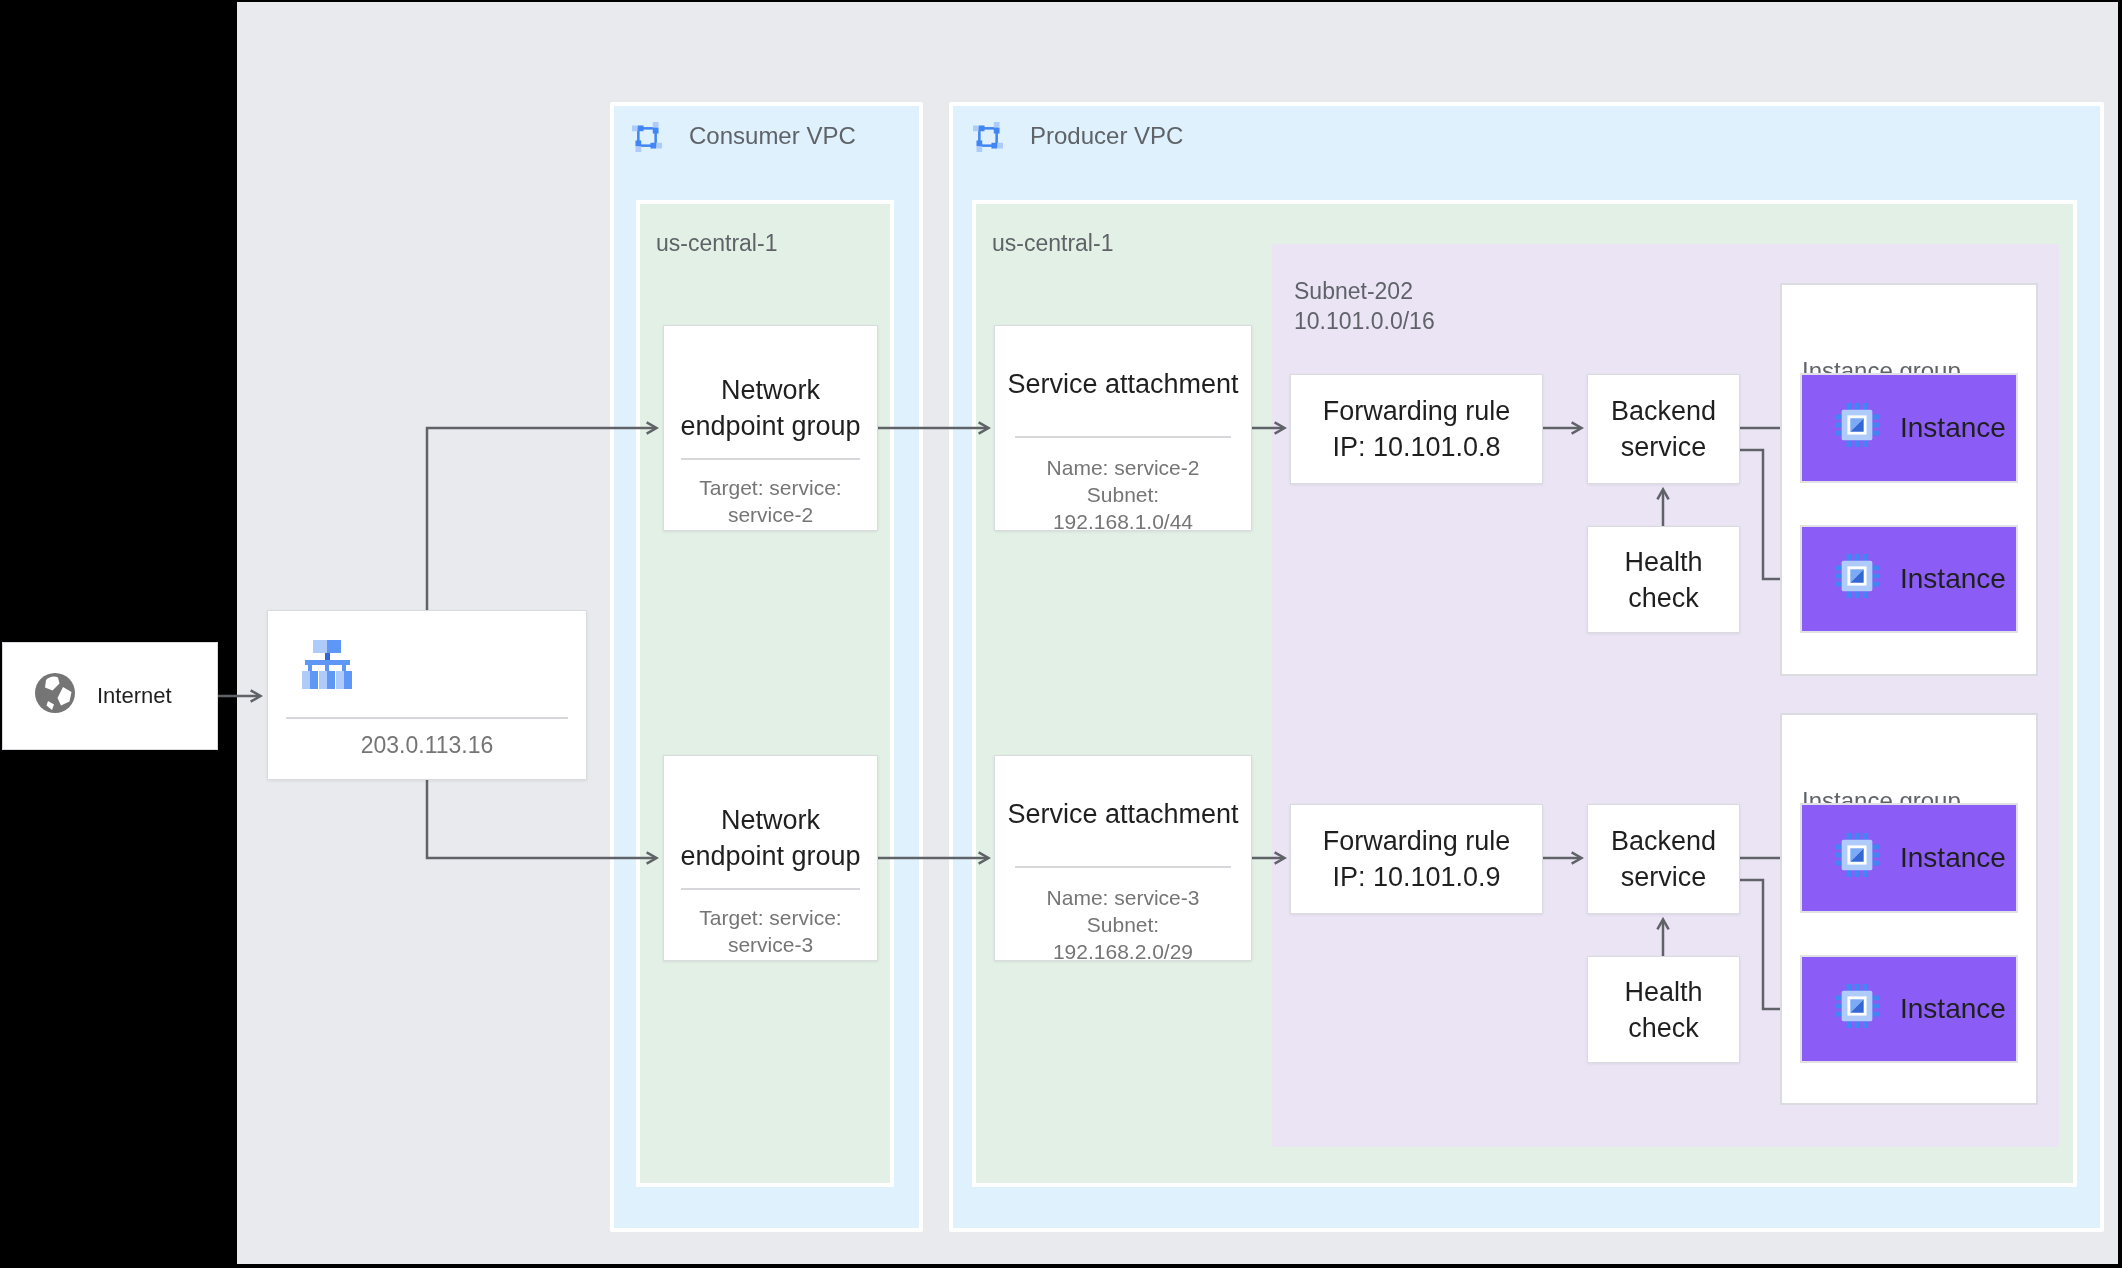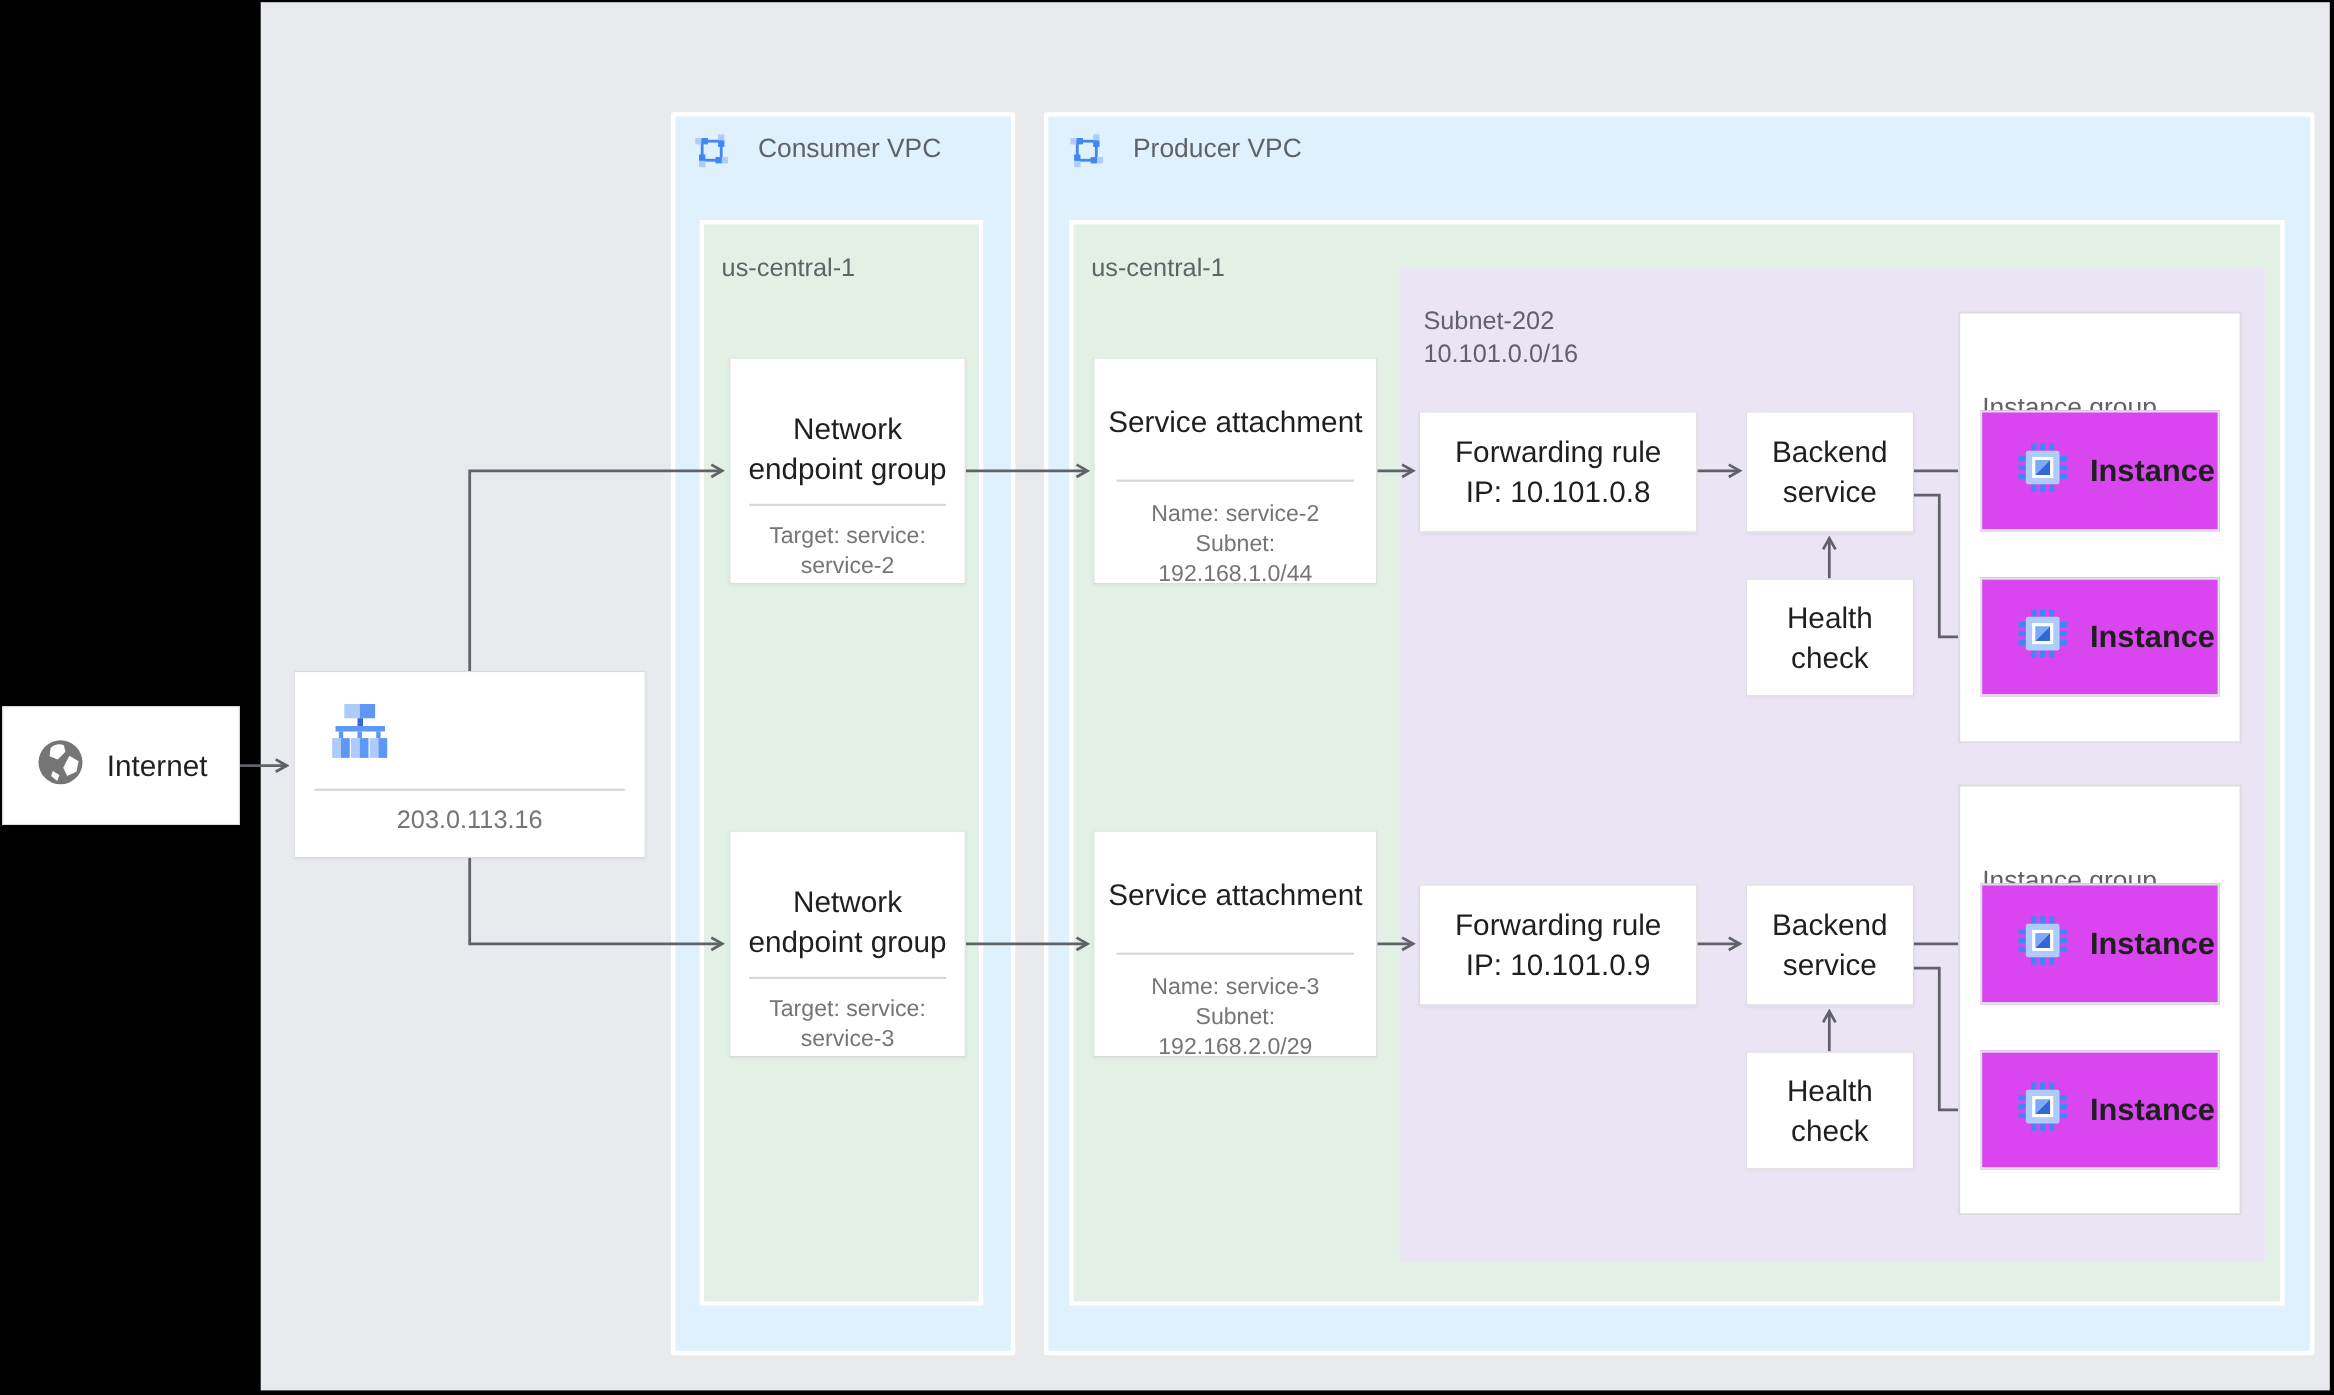--- a/index.html
+++ b/index.html
@@ -44,28 +44,28 @@
   .fr2{left:1290px;top:804px;width:253px;height:110px;}
   .bs1{left:1587px;top:374px;width:153px;height:110px;}
   .bs2{left:1587px;top:804px;width:153px;height:110px;}
   .hc1{left:1587px;top:526px;width:153px;height:107px;}
   .hc2{left:1587px;top:956px;width:153px;height:107px;}
 
   .igroup{position:absolute;box-sizing:border-box;background:#fff;border:2px solid #DADCE0;z-index:9;}
   .ig1{left:1780px;top:283px;width:258px;height:393px;}
   .ig2{left:1780px;top:713px;width:258px;height:392px;}
   .ig-label{position:absolute;left:20px;top:28px;font-size:24px;color:#5F6368;margin-top:44px;}
-  .inst{position:absolute;box-sizing:border-box;background:#d946ef;border:2px solid #DFE1E5;display:flex;align-items:center;padding-left:32px;gap:20px;font-size:28px;color:#1F1F1F;z-index:10;font-weight:bold;}
+  .inst{position:absolute;box-sizing:border-box;background:#8b5cf6;border:2px solid #DFE1E5;display:flex;align-items:center;padding-left:32px;gap:20px;font-size:28px;color:#1F1F1F;z-index:10;}
   .i1a{left:1800px;top:373px;width:218px;height:110px;}
   .i1b{left:1800px;top:525px;width:218px;height:108px;}
   .i2a{left:1800px;top:803px;width:218px;height:110px;}
   .i2b{left:1800px;top:955px;width:218px;height:108px;}
 
   
-  .internet-card{left:2px;top:642px;width:216px;height:108px;display:flex;align-items:center;padding-left:30px;gap:20px;font-size:27px;color:#1F1F1F;}
+  .internet-card{left:2px;top:642px;width:216px;height:108px;display:flex;align-items:center;padding-left:30px;gap:20px;font-size:22px;color:#1F1F1F;}
   .lb-card{left:267px;top:610px;width:320px;height:170px;}
   .lb-icon{position:absolute;left:31px;top:29px;}
   .lb-title{position:absolute;left:102px;top:23px;font-size:28px;line-height:37px;color:#1F1F1F;}
   .lb-divider{position:absolute;left:18px;right:18px;top:106px;border-top:2px solid #D5D7DA;}
   .lb-ip{position:absolute;left:0;width:100%;top:121px;text-align:center;font-size:23px;color:#757575;}
 
   .arrows{position:absolute;left:0;top:0;z-index:8;pointer-events:none;}
 </style>
 </head>
 <body>

